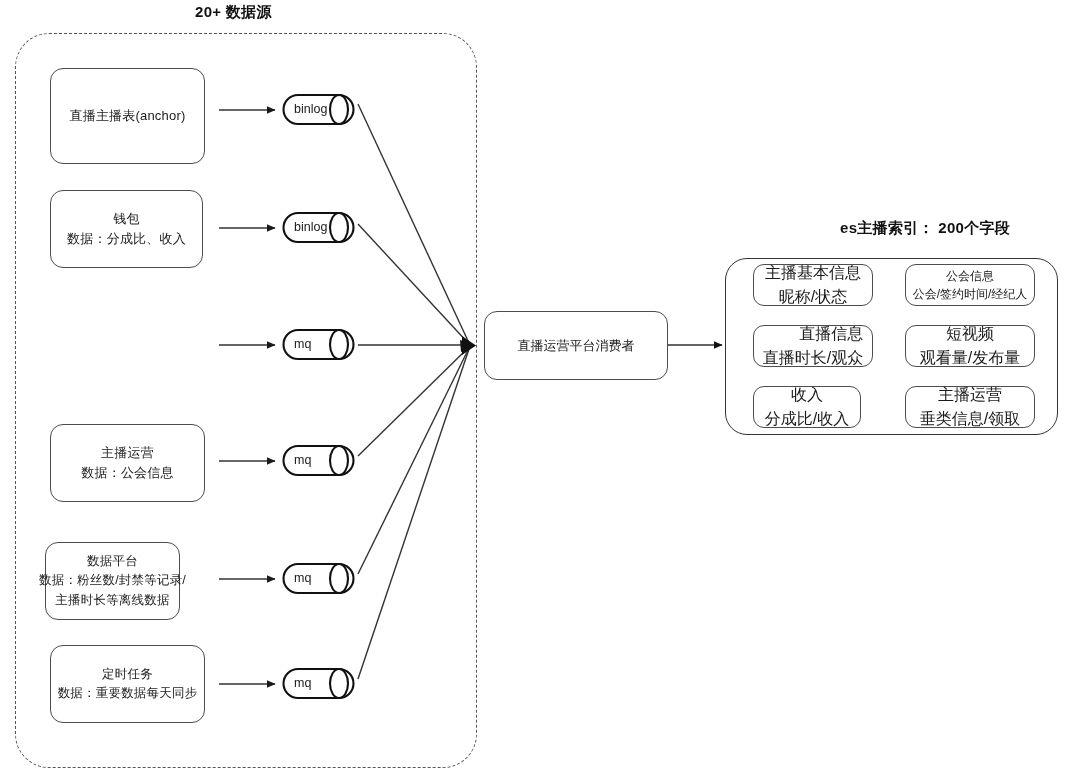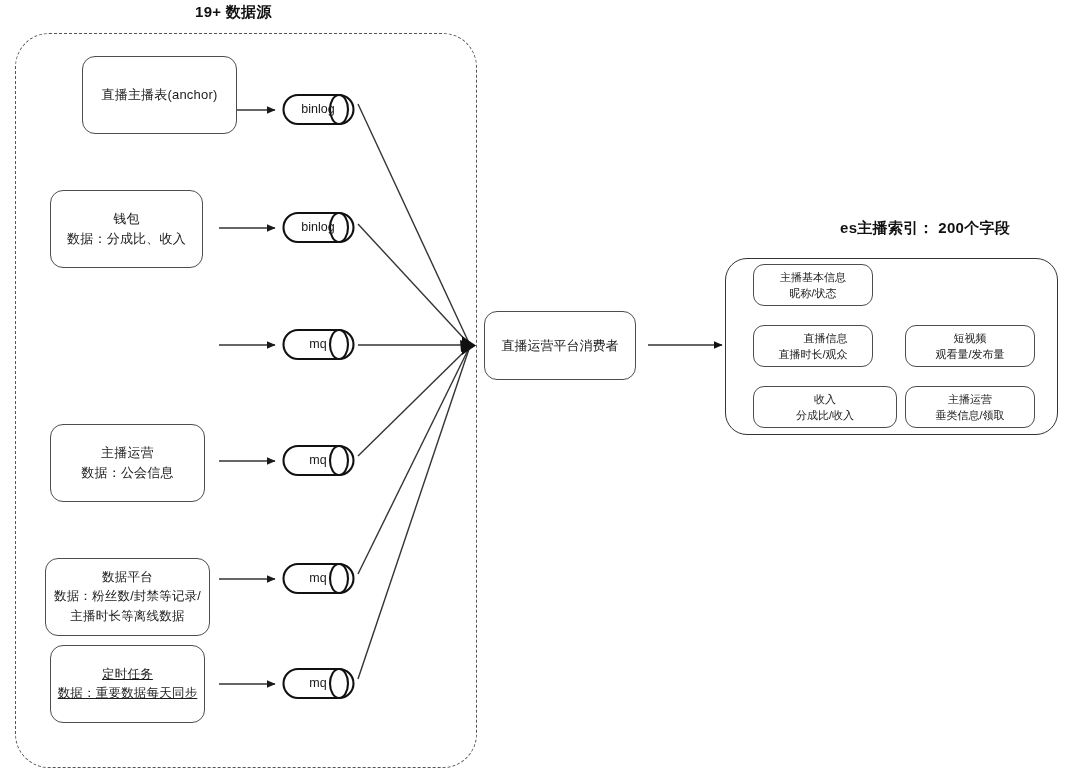--- a/index.html
+++ b/index.html
@@ -41,21 +41,21 @@
     background: #ffffff;
     font-size: 13px;
     line-height: 1.55;
     color: #1a1a1a;
     letter-spacing: 0.2px;
   }
   .es-cell {
     border: 1.5px solid #4d4d4d;
     border-radius: 11px;
     background: #ffffff;
-    font-size: 11px;
+    font-size: 16px;
     line-height: 1.5;
     color: #1a1a1a;
   }
   .consumer-box {
     border: 1.6px solid #4d4d4d;
     border-radius: 13px;
     background: #ffffff;
     font-size: 13px;
     color: #1a1a1a;
   }
@@ -74,21 +74,21 @@
     font-size: 15px;
     font-weight: bold;
     color: #111111;
     white-space: nowrap;
     letter-spacing: 0.3px;
   }
   .cyl-label {
     position: absolute;
     font-size: 12.5px;
     color: #1a1a1a;
-    text-align: center;
+    text-align: left;
     white-space: nowrap;
   }
   .node-line {
     display: block;
     white-space: nowrap;
   }
 </style>
 </head>
 <body>
 
@@ -152,93 +152,99 @@
     <g fill="#111111">
       <path d="M462,336 L476,345.5 L462,355 Z"></path>
       <path d="M460,340 L476,345.5 L461,352 Z"></path>
     </g>
 
     <line x1="648" y1="345" x2="722" y2="345" stroke="#333333" stroke-width="1.7" fill="none" marker-end="url(#arrowhead-thin)"></line>
   </svg>
 
   <div class="node dashed-frame" style="left:15px; top:33px; width:462px; height:735px;"></div>
 
-  <div class="title" style="left:195px; top:3px;">19+ 数据源</div>
+  <div class="title" style="left:195px; top:3px;">20+ 数据源</div>
   <div class="title" style="left:840px; top:219px;">es主播索引： 200个字段</div>
 
-  <div class="node src-box" style="left:50px; top:56px; width:155px; height:78px;margin-left:32px;">
+  <div class="node src-box" style="left:50px; top:68px; width:155px; height:96px;">
     <div>
       <span class="node-line">直播主播表(anchor)</span>
     </div>
   </div>
 
   <div class="node src-box" style="left:50px; top:190px; width:153px; height:78px;">
     <div>
       <span class="node-line">钱包</span>
       <span class="node-line">数据：分成比、收入</span>
     </div>
   </div>
 
 
   <div class="node src-box" style="left:50px; top:424px; width:155px; height:78px;">
     <div>
       <span class="node-line">主播运营</span>
       <span class="node-line">数据：公会信息</span>
     </div>
   </div>
 
-  <div class="node src-box" style="left:45px; top:558px; width:165px; height:78px; font-size:12.5px;">
+  <div class="node src-box" style="left:45px; top:542px; width:135px; height:78px; font-size:12.5px;">
     <div>
       <span class="node-line">数据平台</span>
       <span class="node-line">数据：粉丝数/封禁等记录/</span>
       <span class="node-line">主播时长等离线数据</span>
     </div>
   </div>
 
-  <div class="node src-box" style="left:50px; top:645px; width:155px; height:78px; font-size:12.5px;text-decoration:underline;">
+  <div class="node src-box" style="left:50px; top:645px; width:155px; height:78px; font-size:12.5px;">
     <div>
       <span class="node-line">定时任务</span>
       <span class="node-line">数据：重要数据每天同步</span>
     </div>
   </div>
 
   <div class="cyl-label" style="left:294px; top:102px; width:48px;">binlog</div>
   <div class="cyl-label" style="left:294px; top:220px; width:48px;">binlog</div>
   <div class="cyl-label" style="left:294px; top:337px; width:48px;">mq</div>
   <div class="cyl-label" style="left:294px; top:453px; width:48px;">mq</div>
   <div class="cyl-label" style="left:294px; top:571px; width:48px;">mq</div>
   <div class="cyl-label" style="left:294px; top:676px; width:48px;">mq</div>
 
-  <div class="node consumer-box" style="left:484px; top:311px; width:152px; height:69px;">
+  <div class="node consumer-box" style="left:484px; top:311px; width:184px; height:69px;">
     <span class="node-line">直播运营平台消费者</span>
   </div>
 
   <div class="node es-frame" style="left:725px; top:258px; width:333px; height:177px;"></div>
 
   <div class="node es-cell" style="left:753px; top:264px; width:120px; height:42px;">
     <div>
       <span class="node-line">主播基本信息</span>
       <span class="node-line">昵称/状态</span>
     </div>
   </div>
+  <div class="node es-cell" style="left:905px; top:264px; width:130px; height:42px; font-size:12px;">
+    <div>
+      <span class="node-line">公会信息</span>
+      <span class="node-line">公会/签约时间/经纪人</span>
+    </div>
+  </div>
 
   <div class="node es-cell" style="left:753px; top:325px; width:120px; height:42px;text-align:right;">
     <div>
       <span class="node-line">直播信息</span>
       <span class="node-line">直播时长/观众</span>
     </div>
   </div>
   <div class="node es-cell" style="left:905px; top:325px; width:130px; height:42px;align-items:center;">
     <div>
       <span class="node-line">短视频</span>
       <span class="node-line">观看量/发布量</span>
     </div>
   </div>
 
-  <div class="node es-cell" style="left:753px; top:386px; width:144px; height:42px;">
+  <div class="node es-cell" style="left:753px; top:386px; width:108px; height:42px;">
     <div>
       <span class="node-line">收入</span>
       <span class="node-line">分成比/收入</span>
     </div>
   </div>
   <div class="node es-cell" style="left:905px; top:386px; width:130px; height:42px;">
     <div>
       <span class="node-line">主播运营</span>
       <span class="node-line">垂类信息/领取</span>
     </div>

